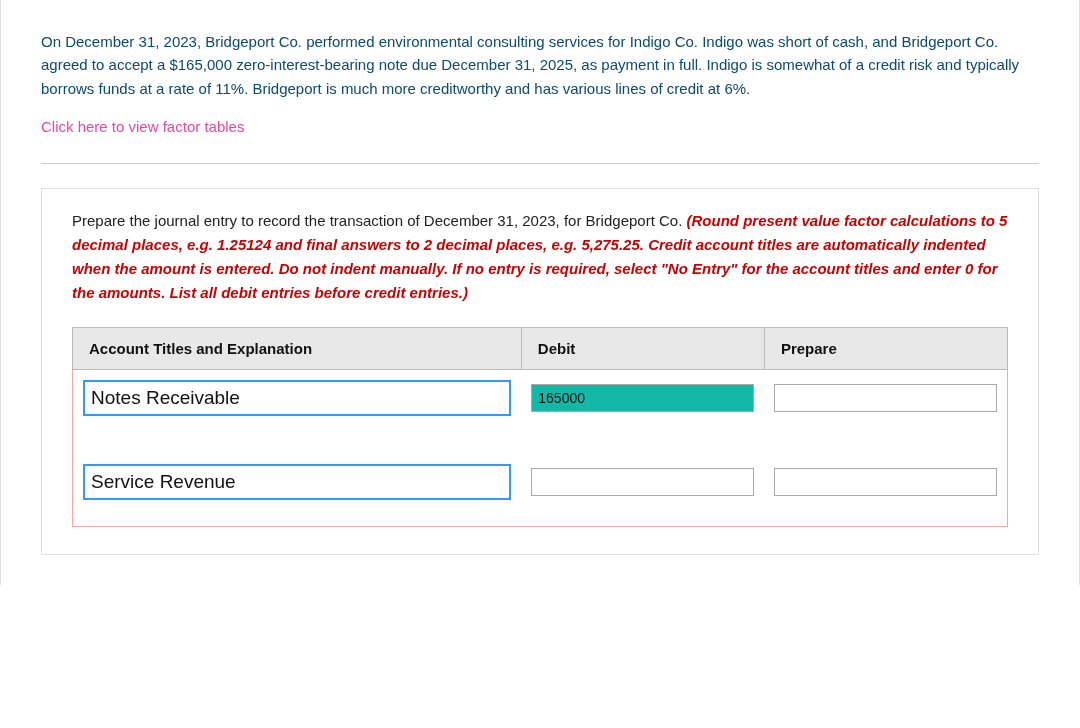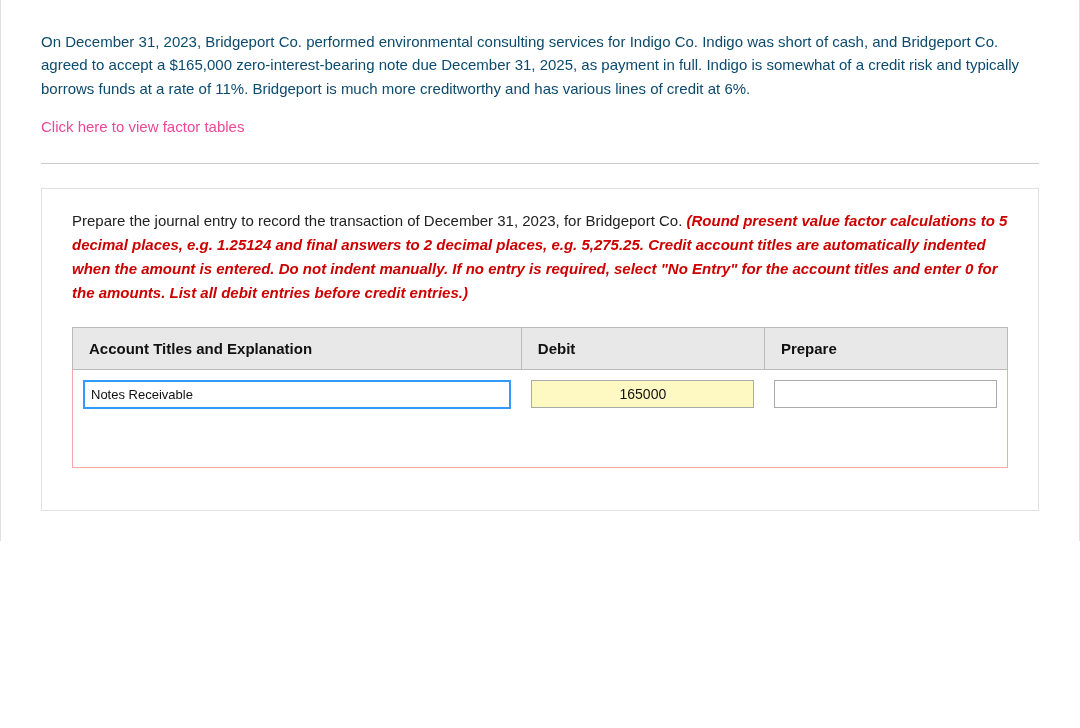--- a/index.html
+++ b/index.html
@@ -49,21 +49,21 @@
     }
 
     .divider {
       border: none;
       border-top: 1px solid #cccccc;
       margin: 10px 0 24px 0;
     }
 
     .question-section {
       background: #fff;
-      padding: 20px 30px 42px 30px;
+      padding: 20px 30px 27px 30px;
       border: 1px solid #e0e0e0;
     }
 
     .question-text {
       font-size: 15px;
       line-height: 1.6;
       color: #222;
       margin-bottom: 22px;
     }
 
@@ -107,41 +107,41 @@
     }
 
     .journal-table tbody tr + tr td {
       padding-top: 6px;
     }
 
     .account-input {
       width: 100%;
       padding: 5px 6px;
       border: 2px solid #3399ff;
-      font-size: 13px;
+      font-size: 19px;
       color: #111;
       background: #ffffff;
       outline: none;
     }
 
     .amount-input {
       width: 100%;
       padding: 5px 6px;
       border: 1px solid #aaaaaa;
       font-size: 14px;
       color: #111;
       background: #ffffff;
       text-align: right;
       outline: none;
     }
 
     .amount-input.has-value {
-      background: #fef9c3;
+      background: #14b8a6;
       border: 1px solid #aaaaaa;
-      text-align: center;
+      text-align: left;
     }
 
     .col-account {
       width: 48%;
     }
 
     .col-debit {
       width: 26%;
       text-align: center;
     }
@@ -198,20 +198,31 @@
 
           <tr class="row-separator">
             <td colspan="3"></td>
           </tr>
 
 
           <tr class="row-separator">
             <td colspan="3"></td>
           </tr>
 
+          <tr>
+            <td class="col-account">
+              <input class="account-input" type="text" value="Service Revenue" style="">
+            </td>
+            <td class="col-debit">
+              <input class="amount-input" type="text" value="" style="">
+            </td>
+            <td class="col-credit">
+              <input class="amount-input" type="text" value="" style="">
+            </td>
+          </tr>
 
           <tr class="row-separator">
             <td colspan="3"></td>
           </tr>
 
         </tbody>
       </table>
 
     </div>
 

